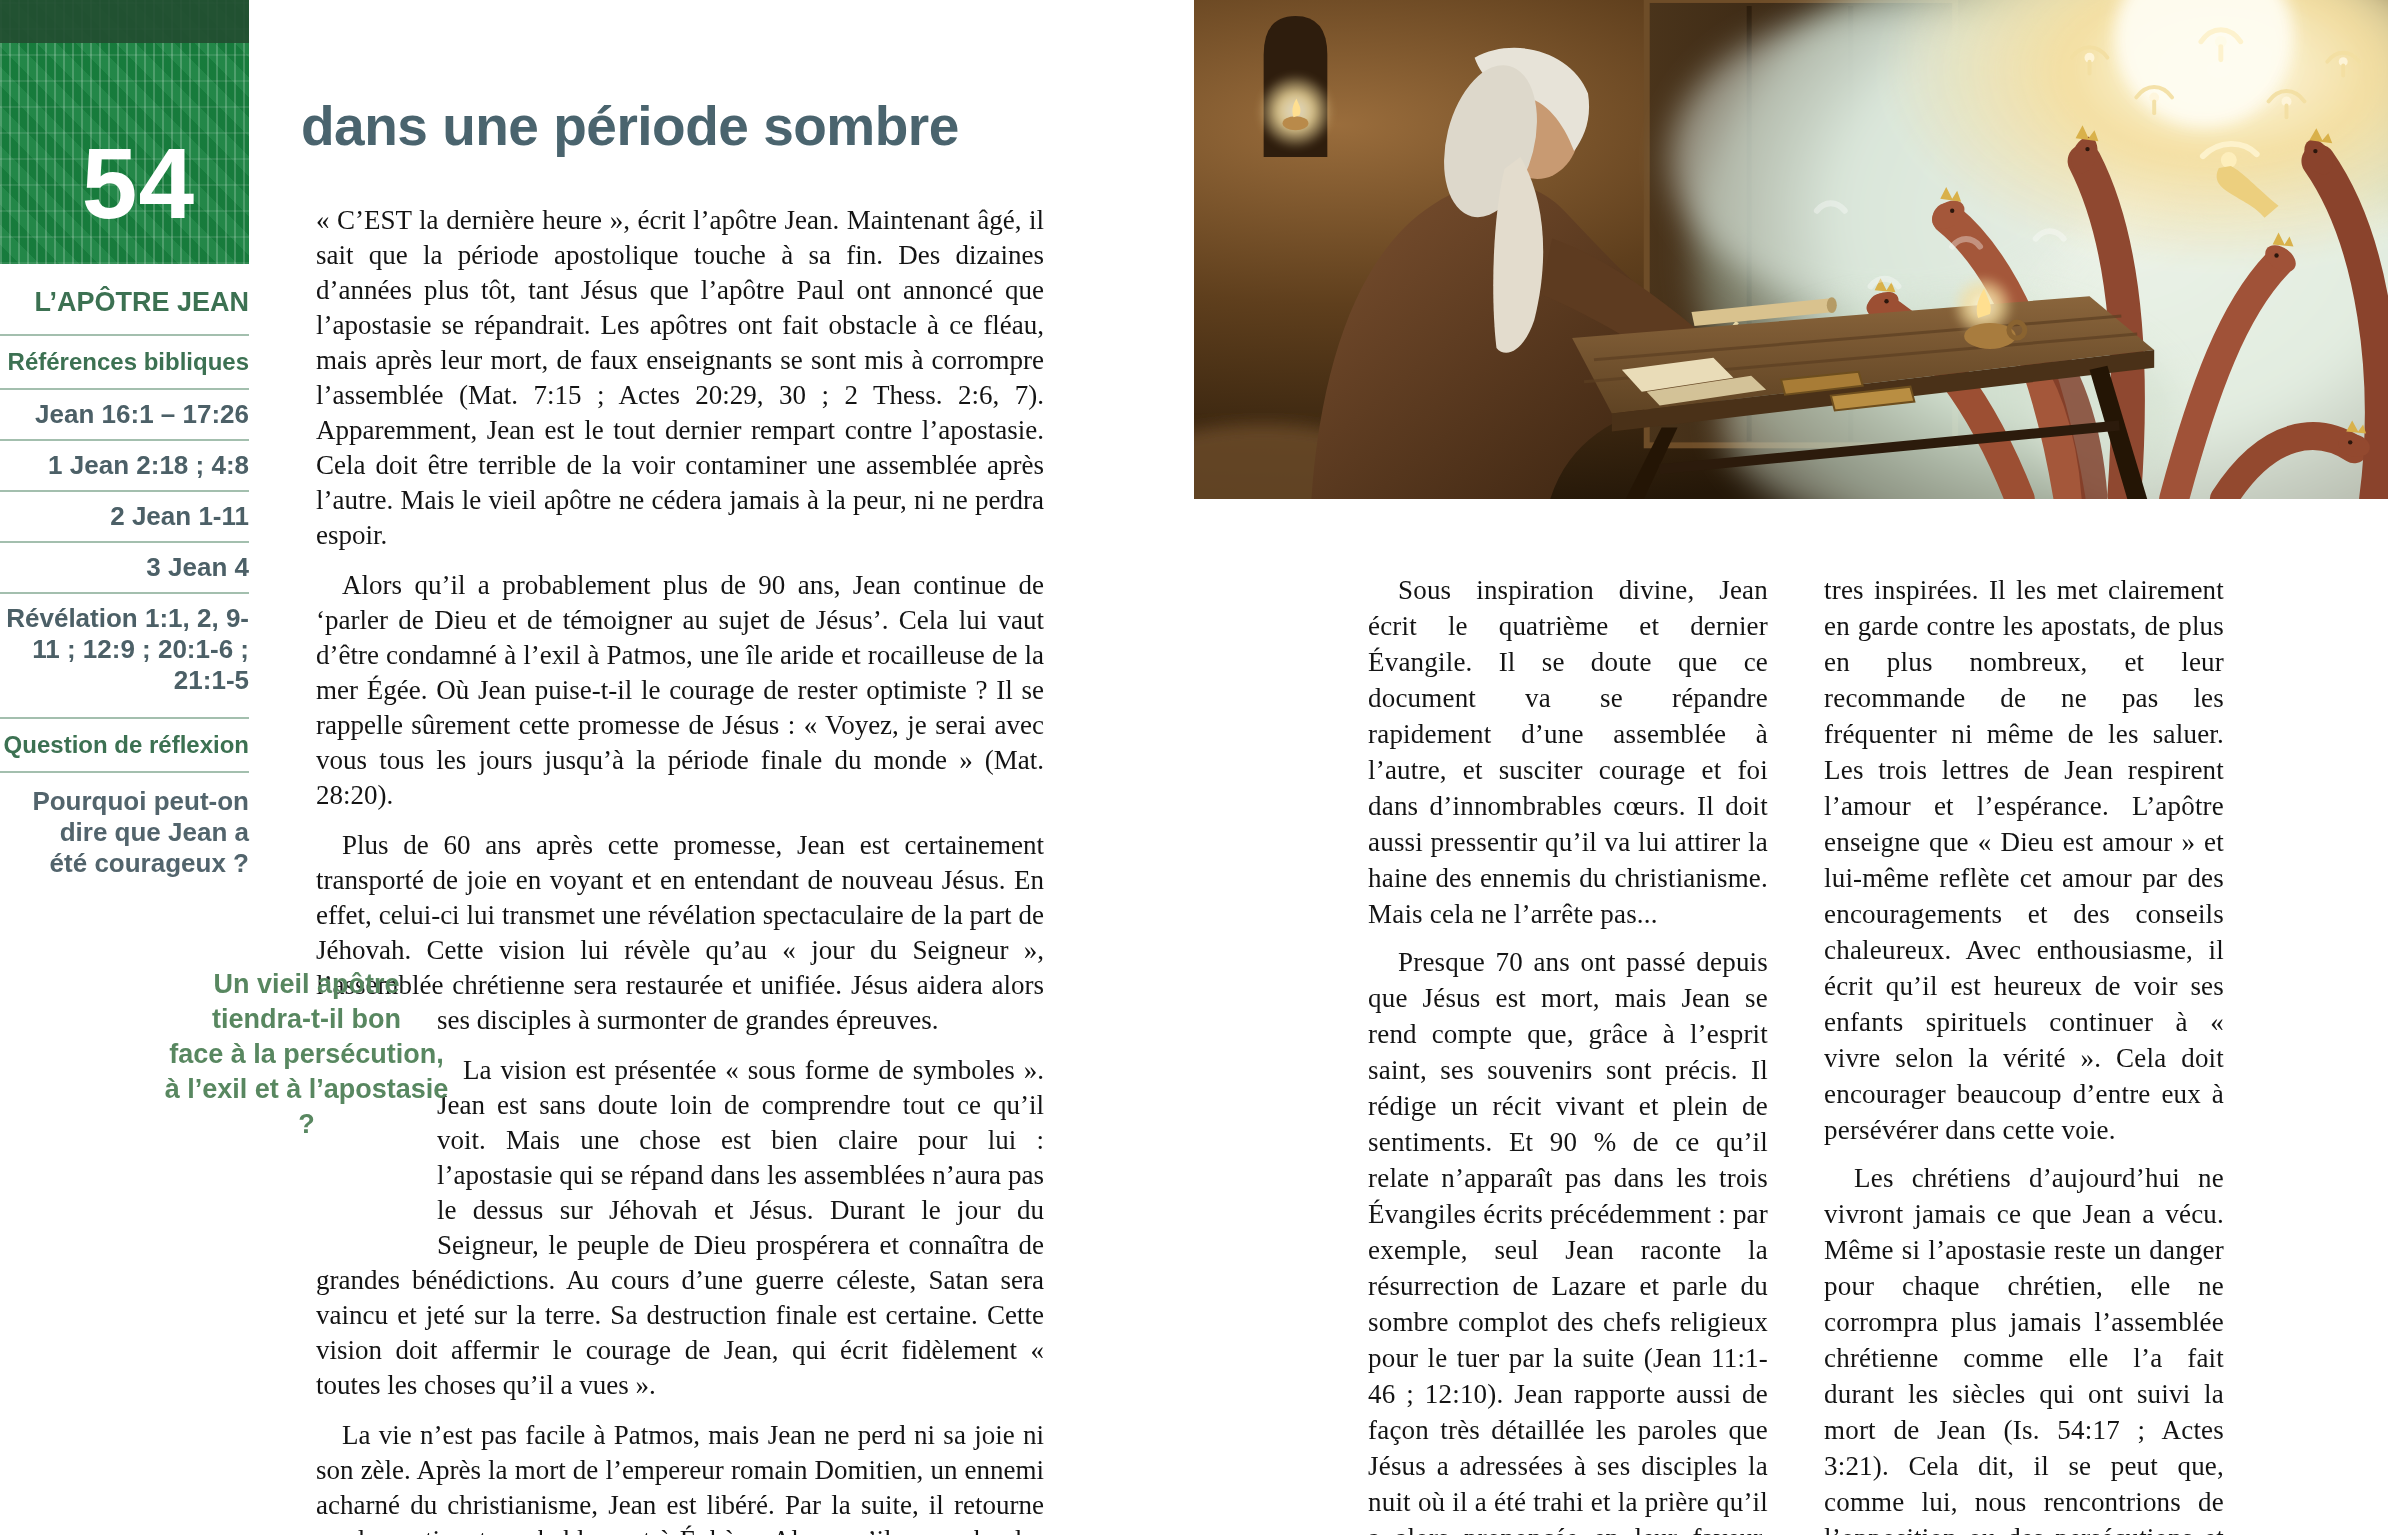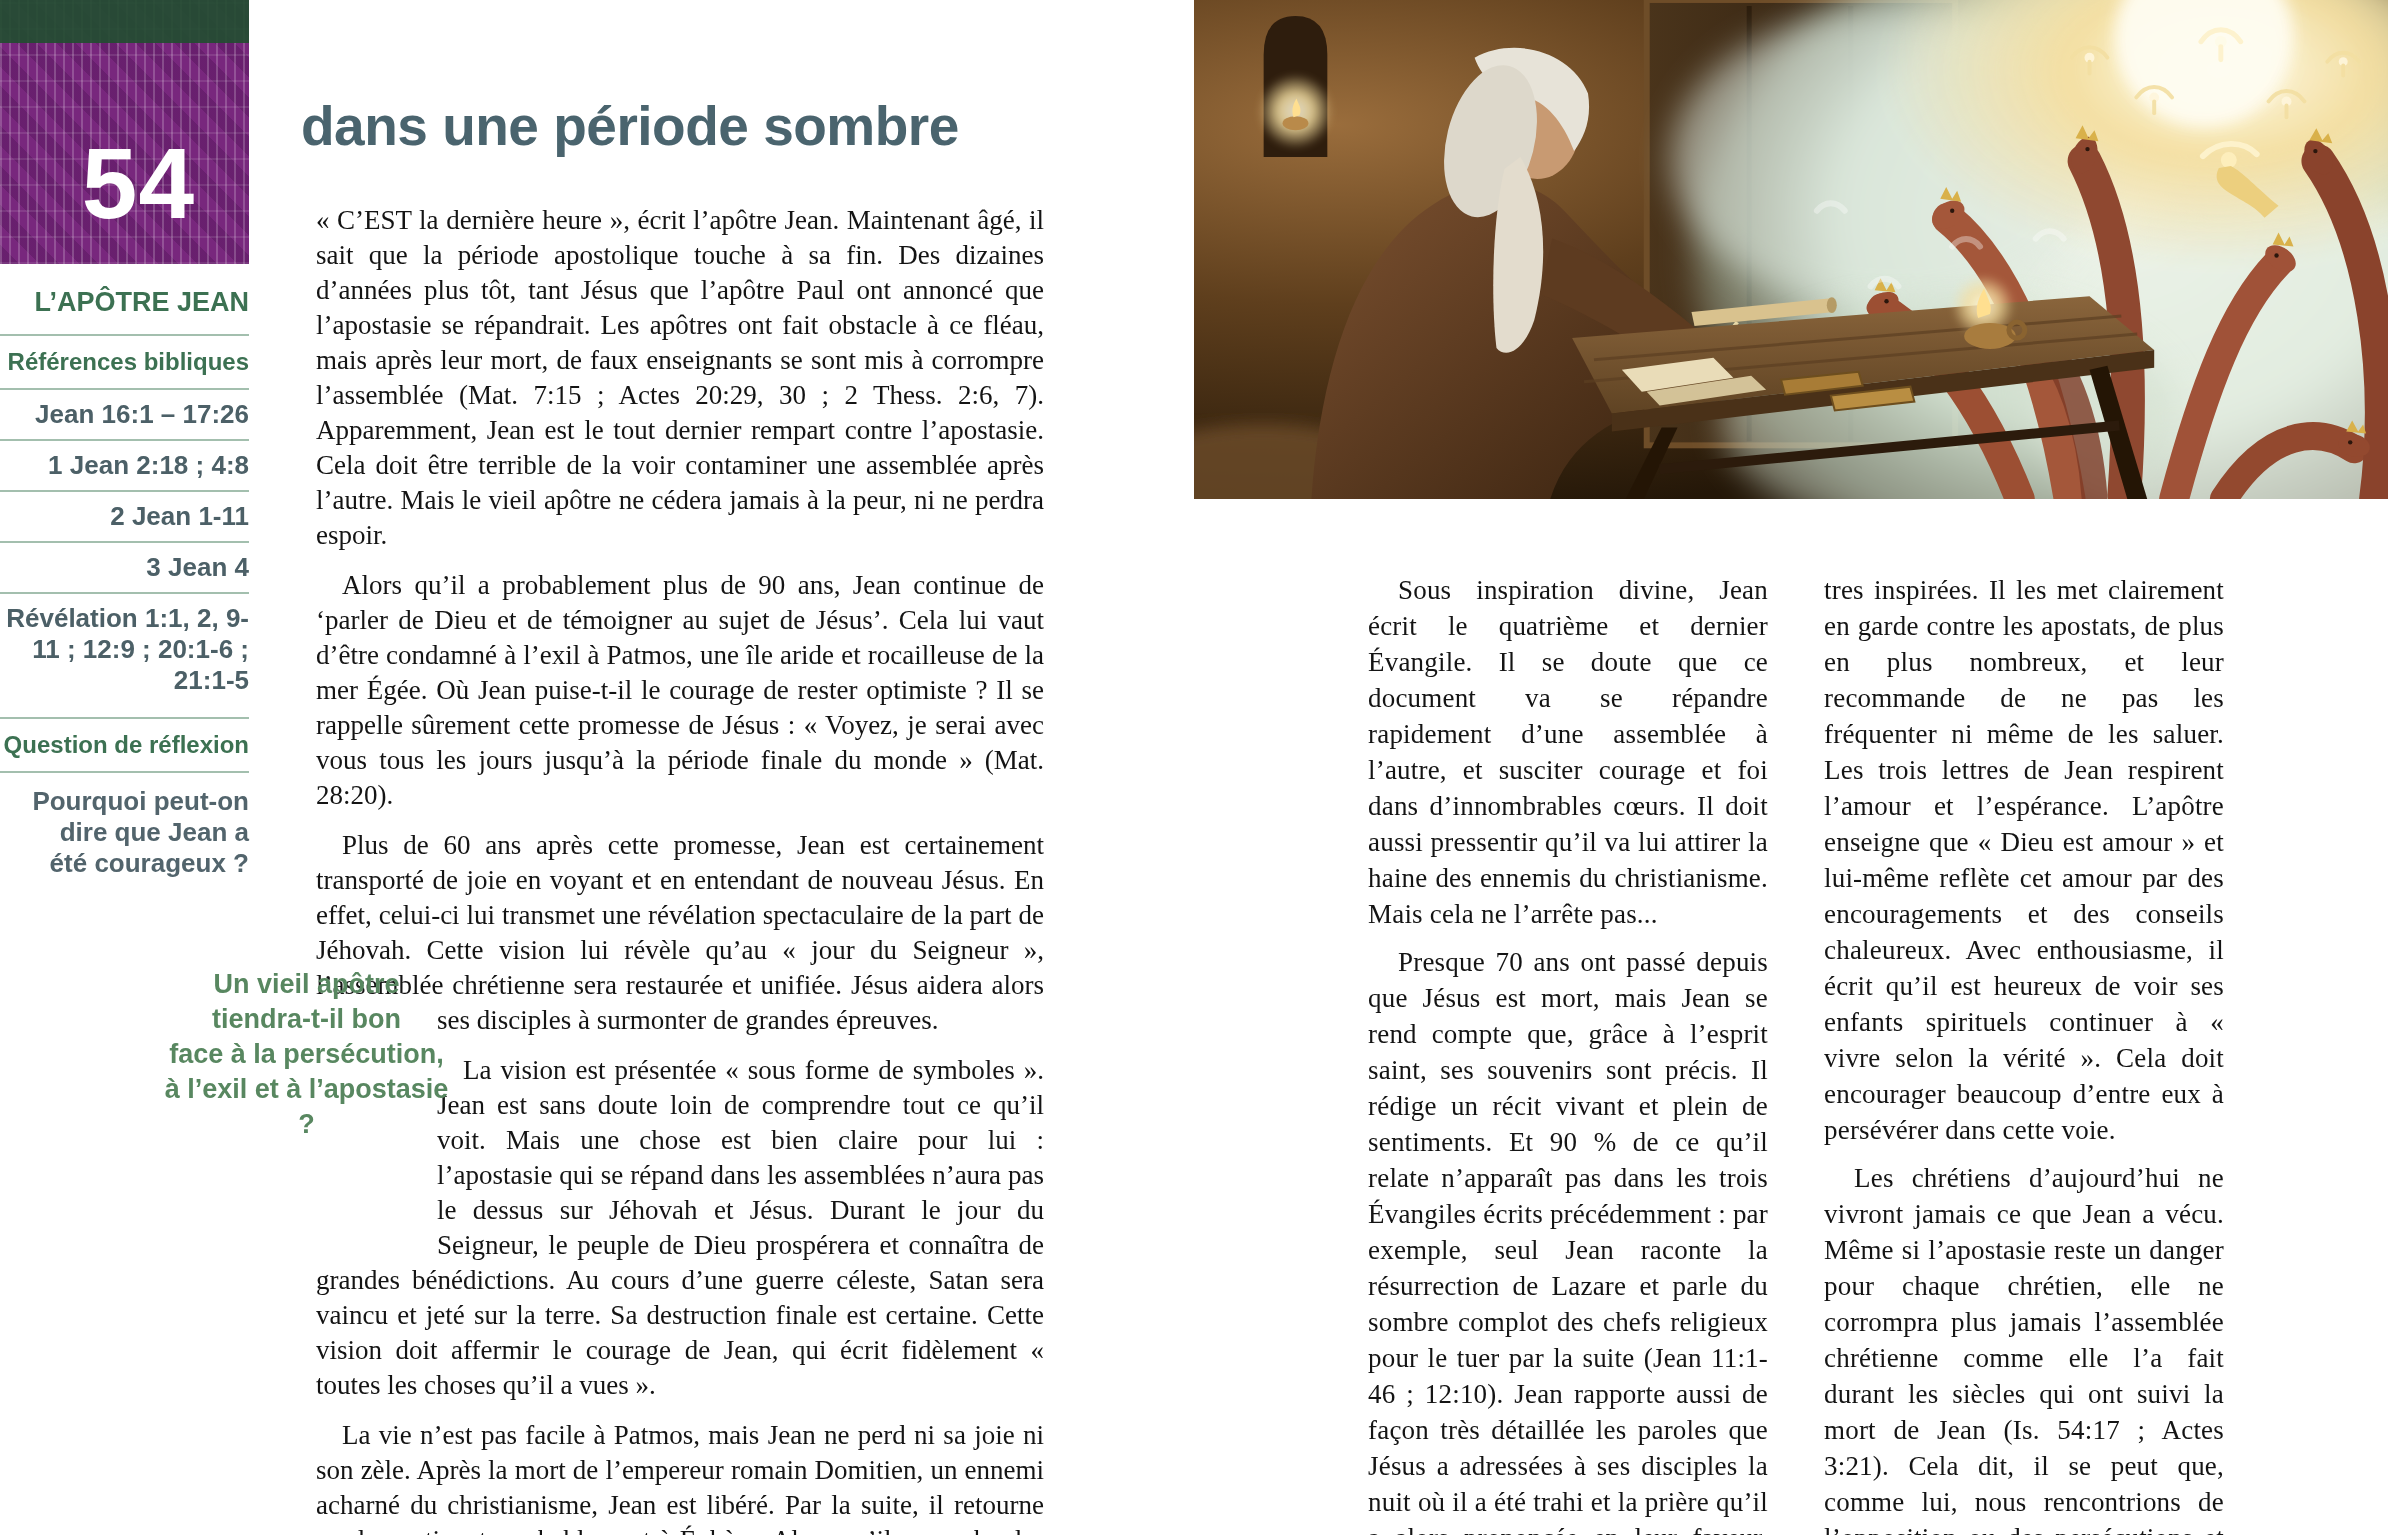--- a/index.html
+++ b/index.html
@@ -2,21 +2,21 @@
 <html><head>
 <meta charset="utf-8">
 <style>
   html,body{margin:0;padding:0;background:#ffffff;}
   .page{position:relative;width:2388px;height:1535px;background:#ffffff;overflow:hidden;
         font-family:"Liberation Serif","DejaVu Serif",serif;color:#141414;}
 
   
   .sidebar{position:absolute;left:0;top:0;width:249px;text-align:right;
            font-family:"Liberation Sans","DejaVu Sans",sans-serif;}
-  .chapter-box{position:relative;height:264px;background:#701a75;overflow:hidden;}
+  .chapter-box{position:relative;height:264px;background:#15803d;overflow:hidden;}
   .chapter-box .pattern{position:absolute;inset:0;
      background-image:
        repeating-linear-gradient(90deg, rgba(255,255,255,.20) 0 2px, rgba(255,255,255,0) 2px 9px),
        repeating-linear-gradient(0deg, rgba(255,255,255,.10) 0 2px, rgba(255,255,255,0) 2px 26px),
        repeating-linear-gradient(45deg, rgba(40,80,50,.10) 0 14px, rgba(255,255,255,.06) 14px 28px);}
   .chapter-box .strip{position:absolute;top:0;left:0;right:0;height:43px;background:#234d31;opacity:.92;}
   .chapter-number{position:absolute;right:54px;top:133px;color:#ffffff;
                   font-size:100px;font-weight:bold;line-height:1;letter-spacing:1px;}
   .sidebar-heading{margin:23px 0 0;color:#3c7152;font-size:27px;line-height:30px;font-weight:bold;}
   .rule{border-top:2px solid #a3bfae;height:0;}

